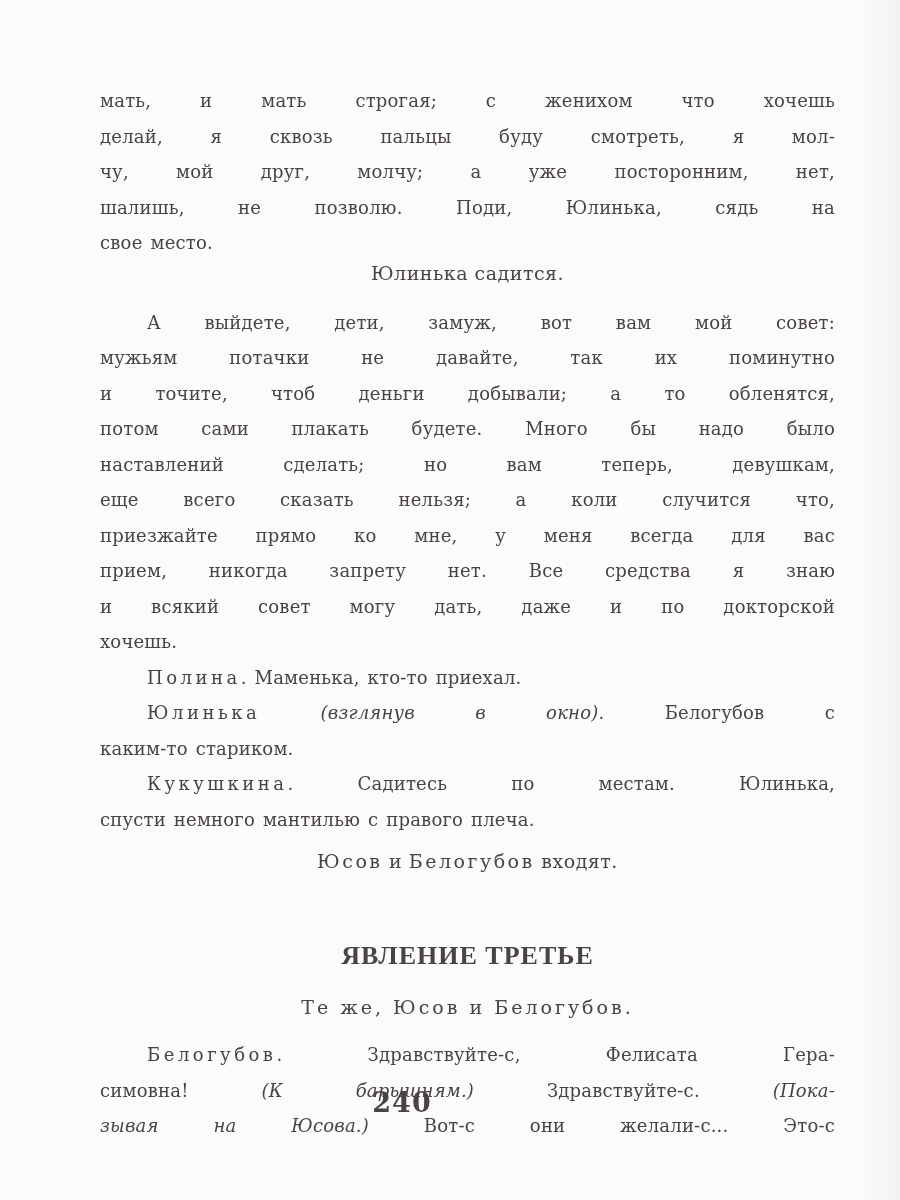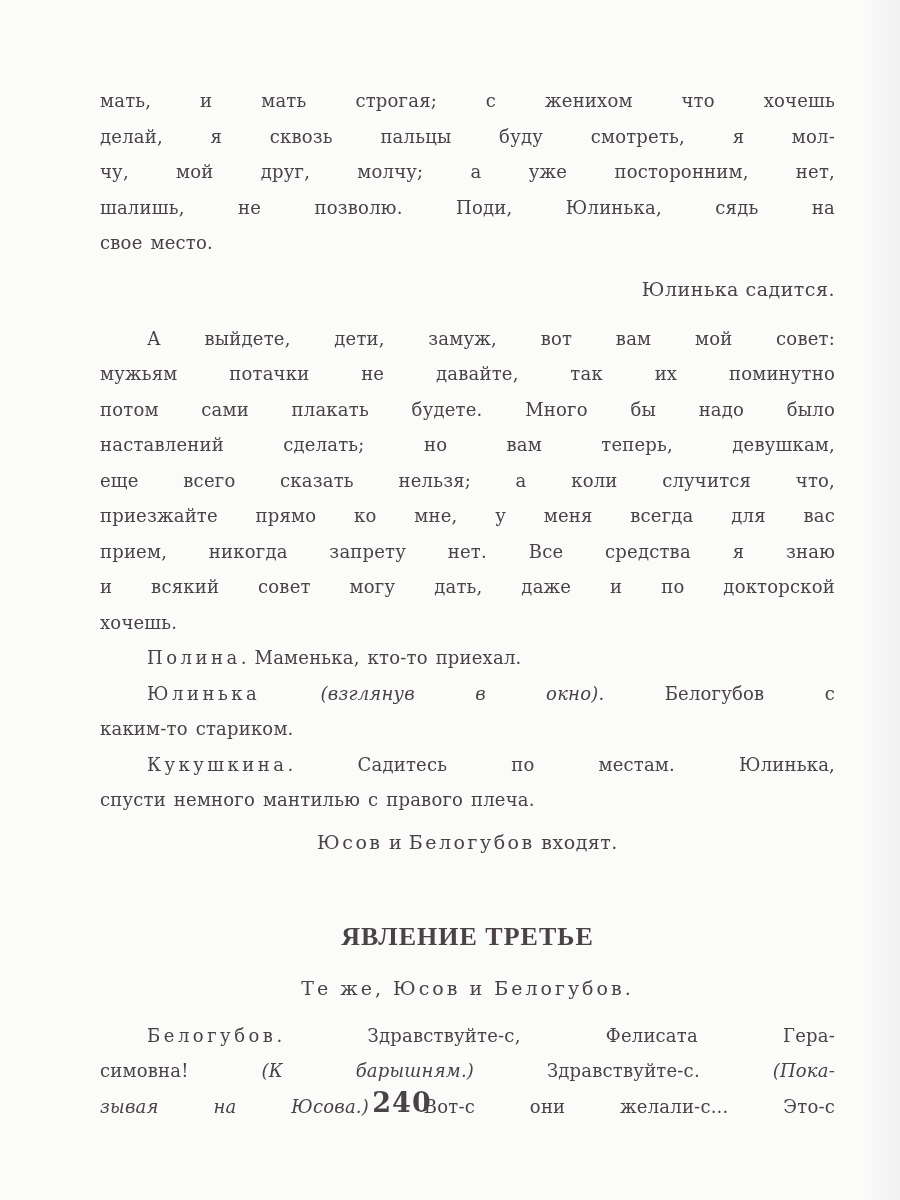--- a/index.html
+++ b/index.html
@@ -82,25 +82,26 @@
 <div class="page">
 
   <div>
     <div class="line">мать, и мать строгая; с женихом что хочешь</div>
     <div class="line">делай, я сквозь пальцы буду смотреть, я мол-</div>
     <div class="line">чу, мой друг, молчу; а уже посторонним, нет,</div>
     <div class="line">шалишь, не позволю. Поди, Юлинька, сядь на</div>
     <div class="line last">свое место.</div>
   </div>
 
-  <div class="stage" style="margin-top:16px; margin-bottom:20px;text-align:right;">Юлинька садится.</div>
+  <div class="stage" style="margin-top:0; margin-bottom:20px;">Юлинька садится.</div>
 
   <div>
     <div class="line indent">А выйдете, дети, замуж, вот вам мой совет:</div>
     <div class="line">мужьям потачки не давайте, так их поминутно</div>
+    <div class="line">и точите, чтоб деньги добывали; а то обленятся,</div>
     <div class="line">потом сами плакать будете. Много бы надо было</div>
     <div class="line">наставлений сделать; но вам теперь, девушкам,</div>
     <div class="line">еще всего сказать нельзя; а коли случится что,</div>
     <div class="line">приезжайте прямо ко мне, у меня всегда для вас</div>
     <div class="line">прием, никогда запрету нет. Все средства я знаю</div>
     <div class="line">и всякий совет могу дать, даже и по докторской</div>
     <div class="line last">хочешь.</div>
   </div>
 
   <div class="line indent last"><span class="spaced">Полина</span><span>. Маменька, кто-то приехал.</span></div>

